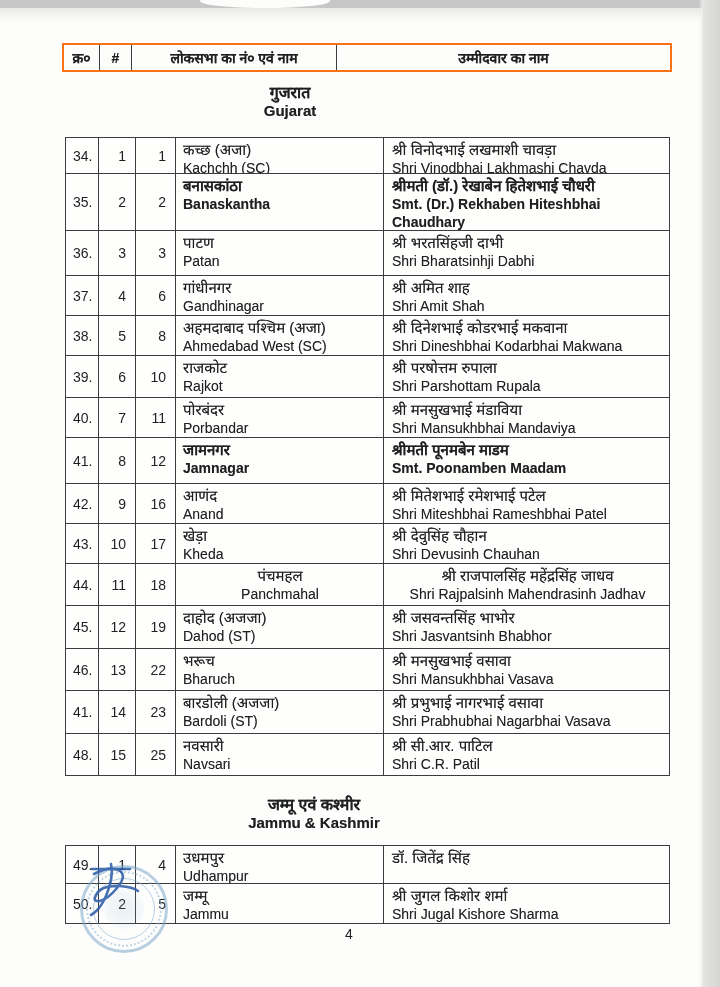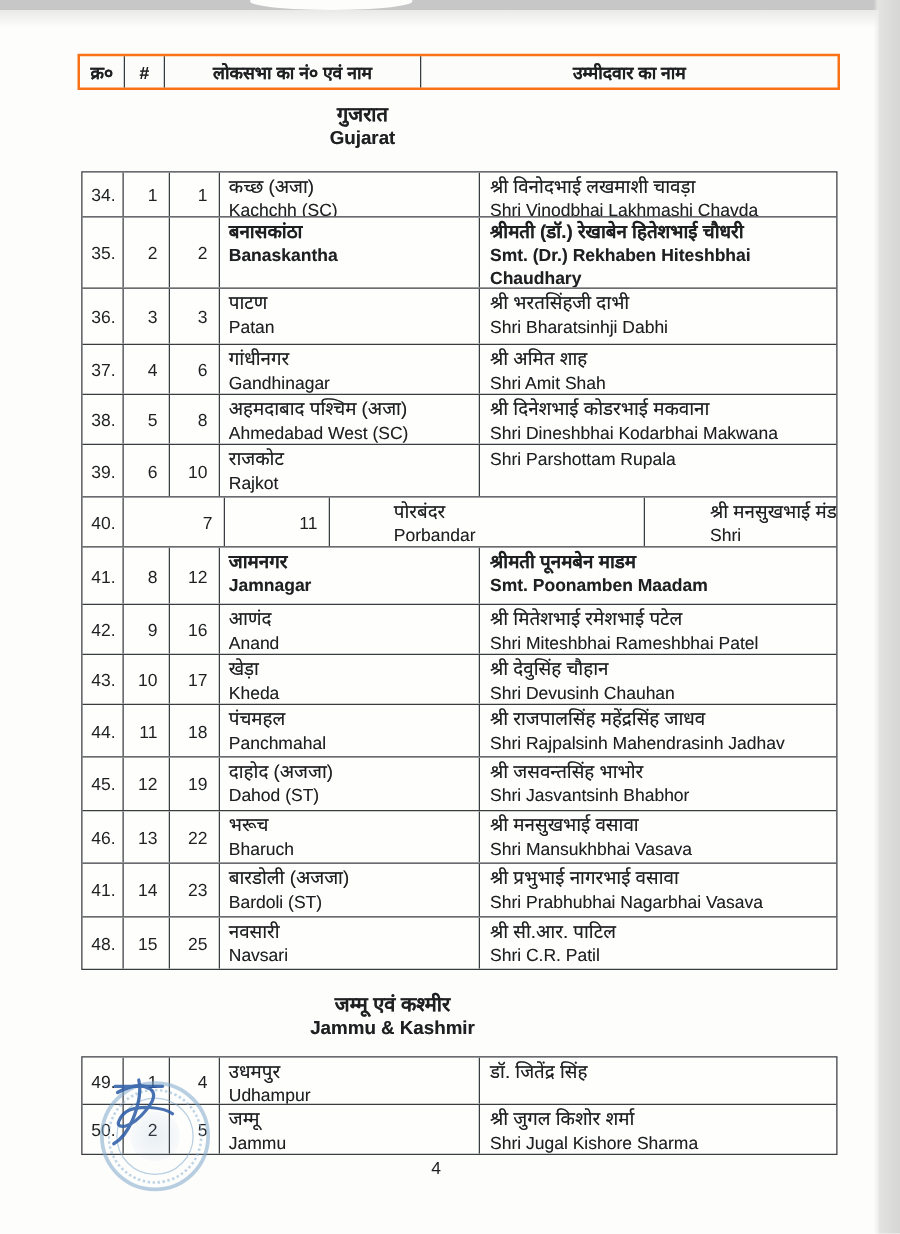--- a/index.html
+++ b/index.html
@@ -157,24 +157,25 @@
       </div>
       <div class="trow" style="height: 42px;">
         <div class="tcell c-sno">39.</div>
         <div class="tcell c-n1">6</div>
         <div class="tcell c-n2">10</div>
         <div class="tcell c-const">
           <div class="hi">राजकोट</div>
           <div class="en">Rajkot</div>
         </div>
         <div class="tcell c-cand">
+          <div class="hi">श्री परषोत्तम रुपाला</div>
           <div class="en">Shri Parshottam Rupala</div>
         </div>
       </div>
-      <div class="trow" style="height: 40px; gap: 44px;">
+      <div class="trow" style="height: 40px;">
         <div class="tcell c-sno">40.</div>
         <div class="tcell c-n1">7</div>
         <div class="tcell c-n2">11</div>
         <div class="tcell c-const">
           <div class="hi">पोरबंदर</div>
           <div class="en">Porbandar</div>
         </div>
         <div class="tcell c-cand">
           <div class="hi">श्री मनसुखभाई मंडाविया</div>
           <div class="en">Shri Mansukhbhai Mandaviya</div>
@@ -212,21 +213,21 @@
         <div class="tcell c-n2">17</div>
         <div class="tcell c-const">
           <div class="hi">खेड़ा</div>
           <div class="en">Kheda</div>
         </div>
         <div class="tcell c-cand">
           <div class="hi">श्री देवुसिंह चौहान</div>
           <div class="en">Shri Devusinh Chauhan</div>
         </div>
       </div>
-      <div class="trow" style="height: 42px;">
+      <div class="trow" style="height: 42px; text-align: center;">
         <div class="tcell c-sno">44.</div>
         <div class="tcell c-n1">11</div>
         <div class="tcell c-n2">18</div>
         <div class="tcell c-const">
           <div class="hi">पंचमहल</div>
           <div class="en">Panchmahal</div>
         </div>
         <div class="tcell c-cand">
           <div class="hi">श्री राजपालसिंह महेंद्रसिंह जाधव</div>
           <div class="en">Shri Rajpalsinh Mahendrasinh Jadhav</div>

